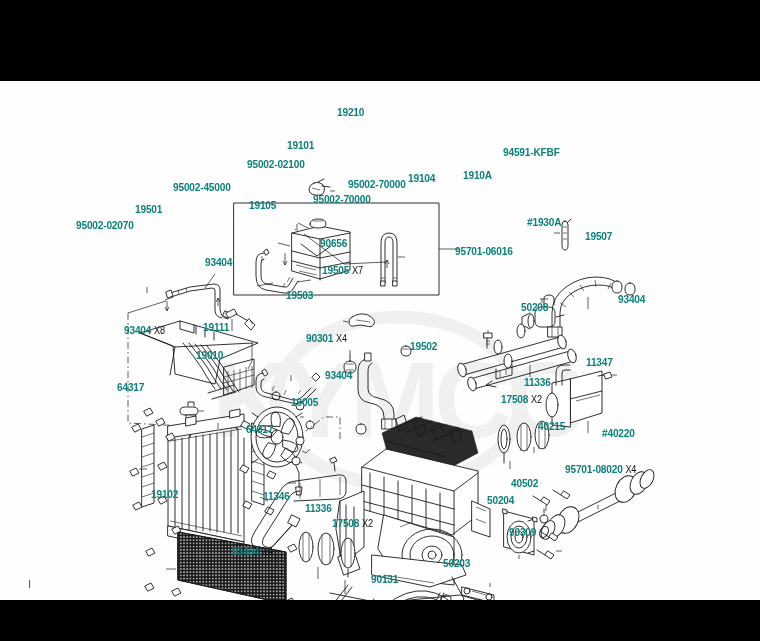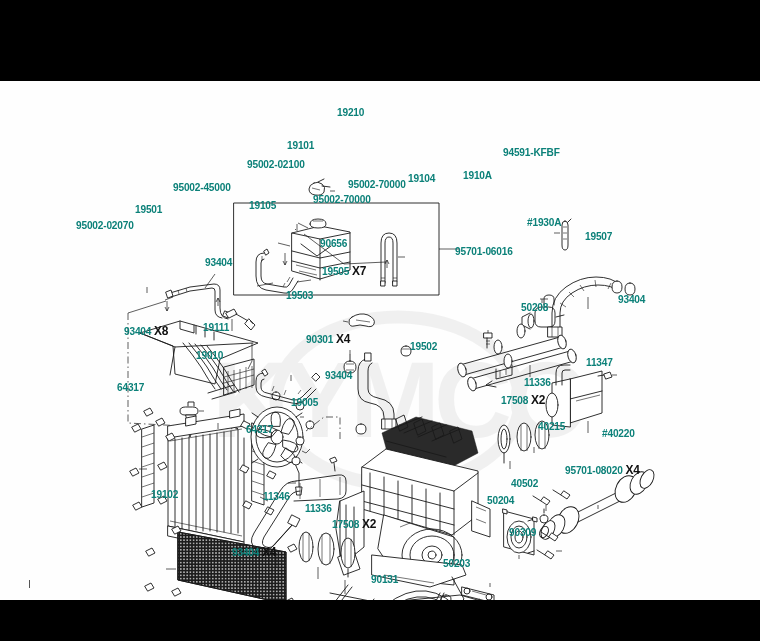--- a/index.html
+++ b/index.html
@@ -6,21 +6,21 @@
   html,body{margin:0;padding:0;background:#000;}
   body{font-family:"Liberation Sans",sans-serif;}
   #screen{position:relative;width:760px;height:641px;background:#000;overflow:hidden;}
   #bar-top{position:absolute;left:0;top:0;width:760px;height:81px;background:#000;}
   #bar-bottom{position:absolute;left:0;top:600px;width:760px;height:41px;background:#000;}
   #canvas{position:absolute;left:0;top:81px;width:760px;height:519px;background:#fefefe;overflow:hidden;}
   #art{position:absolute;left:0;top:0;width:760px;height:519px;}
   .lbl{position:absolute;color:#0c8179;font-family:"Liberation Sans",sans-serif;
        font-size:11px;font-weight:bold;letter-spacing:-0.2px;white-space:nowrap;
        line-height:11px;transform:scaleX(0.92);transform-origin:left center;}
-  .qty{color:#111;font-weight:bold;font-size:13px;margin-left:3px;}
+  .qty{color:#111;font-weight:normal;font-size:10px;margin-left:3px;}
   #corner-tick{position:absolute;left:29px;top:499px;width:1px;height:8px;background:#555;}
 </style>
 </head>
 <body>
 
 <div id="screen">
 
   <div id="bar-top"></div>
   <div id="bar-bottom"></div>
 

